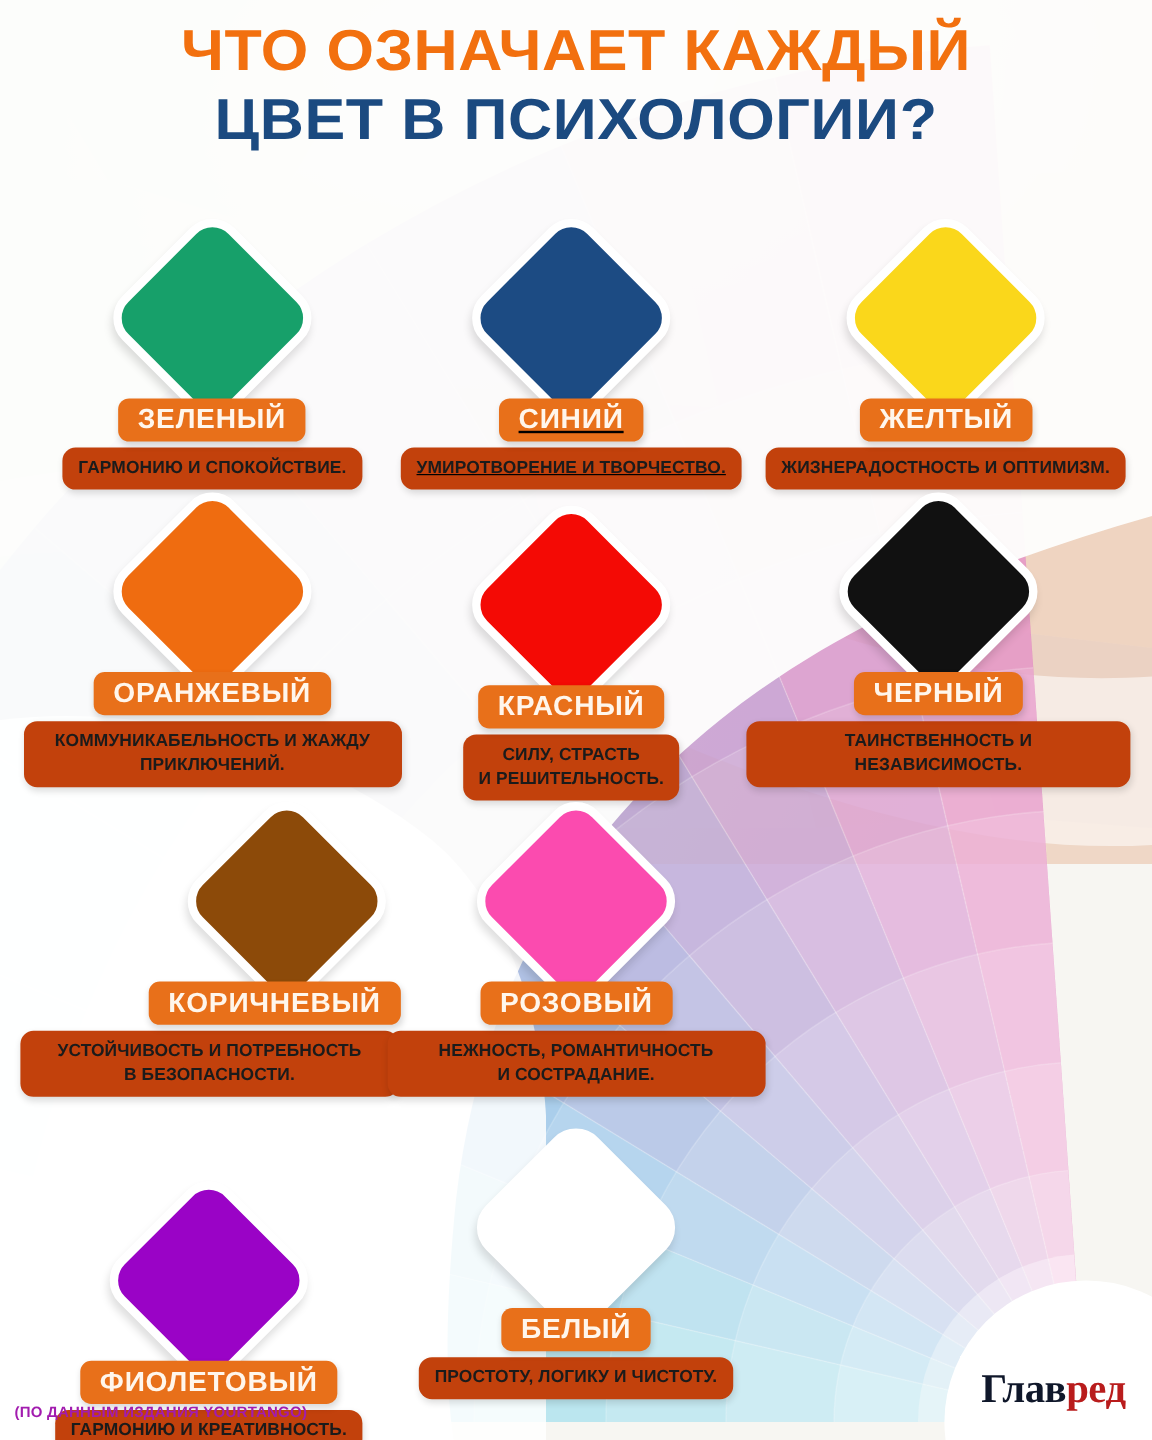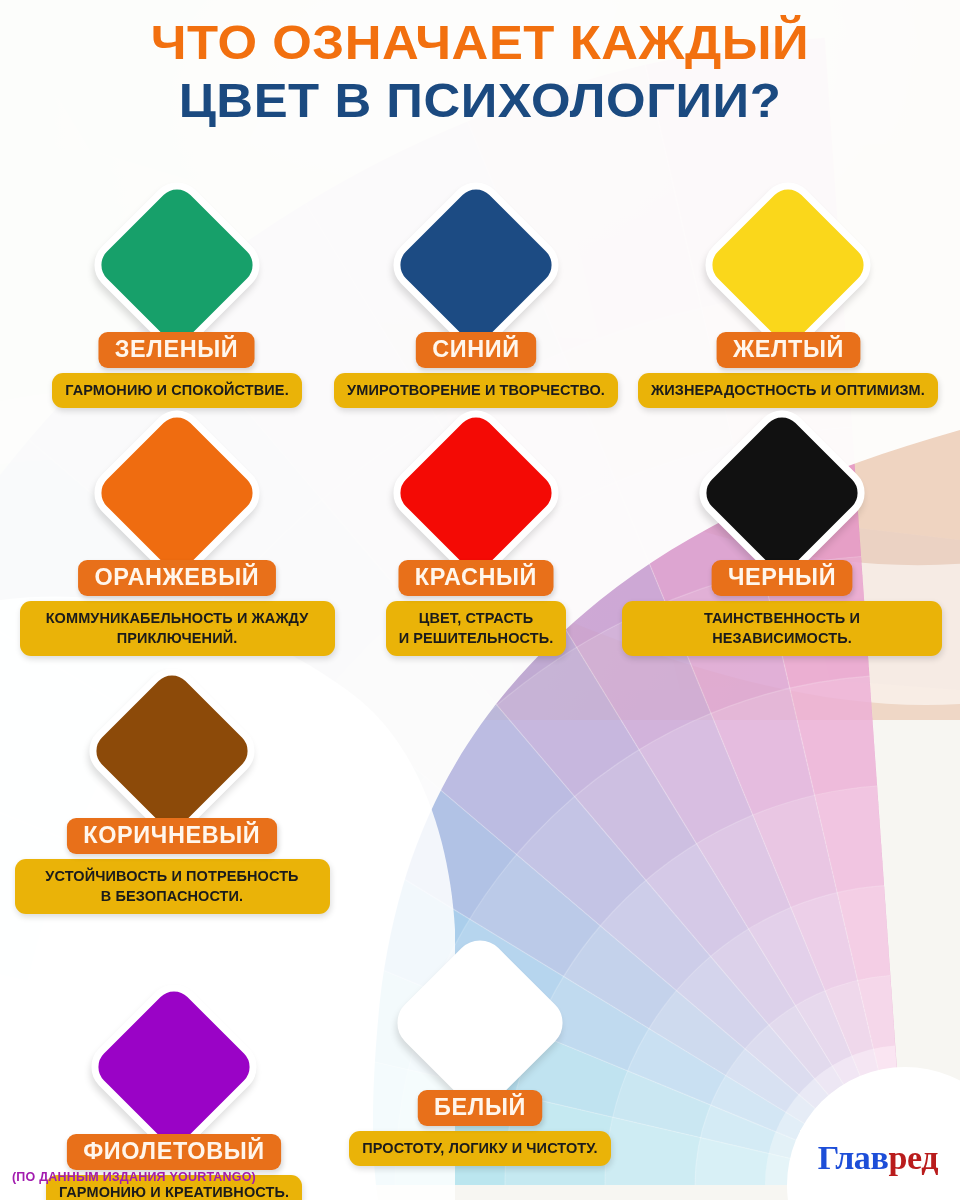--- a/index.html
+++ b/index.html
@@ -89,42 +89,42 @@
     line-height: 26px;
     letter-spacing: 0.6px;
     white-space: nowrap;
     transform: scaleX(1.02);
     box-shadow: 1px 3px 5px rgba(0,0,0,0.15);
     z-index: 3;
   }
 
   .caption {
     margin-top: 5px;
-    background: #eab308;
+    background: #c2410c;
     border-radius: 11px;
     padding: 7px 13px 8px 13px;
     color: #1b1b1b;
     font-size: 14.5px;
     line-height: 20px;
     font-weight: bold;
     text-align: center;
     letter-spacing: 0.1px;
     white-space: pre-line;
     box-shadow: 1px 3px 6px rgba(0,0,0,0.14);
     max-width: 330px;
   }
 
   
   .pos-green   { left: 17px;  top: 172px; }
-  .pos-blue    { left: 316px; top: 172px; }
+  .pos-blue    { left: 316px; top: 172px; text-decoration: underline; }
   .pos-yellow  { left: 628px; top: 172px; }
   .pos-orange  { left: 17px;  top: 400px; }
-  .pos-red     { left: 316px; top: 400px; }
+  .pos-red     { left: 316px; top: 411px; }
   .pos-black   { left: 622px; top: 400px; }
-  .pos-brown   { left: 12px;  top: 658px; }
+  .pos-brown   { left: 12px;  top: 658px; align-items: flex-end; }
   .pos-pink    { left: 320px; top: 658px; }
   .pos-purple  { left: 14px;  top: 974px; }
   .pos-white   { left: 320px; top: 930px; }
 
   
   .caption.wide { width: 315px; }
   .caption.narrow { width: auto; }
 
   
   .source-note {
@@ -143,21 +143,21 @@
     right: 22px;
     bottom: 24px;
     z-index: 20;
     font-family: "Liberation Serif", "DejaVu Serif", serif;
     font-weight: bold;
     font-size: 34px;
     line-height: 36px;
     letter-spacing: -0.4px;
     white-space: nowrap;
   }
-  .logo .glav { color: #1d4ed8; }
+  .logo .glav { color: #0f172a; }
   .logo .red  { color: #b91c1c; }
 </style>
 </head>
 <body>
 
 <div class="poster">
 
   <div class="bg">
     <svg width="960" height="1200" viewBox="0 0 960 1200" xmlns="http://www.w3.org/2000/svg">
       <defs>
@@ -313,41 +313,49 @@
       <div class="badge">ОРАНЖЕВЫЙ</div>
       <div class="caption wide">КОММУНИКАБЕЛЬНОСТЬ И ЖАЖДУ
 ПРИКЛЮЧЕНИЙ.</div>
     </div>
 
     <div class="item pos-red">
       <div class="diamond-wrap">
         <div class="diamond" style="background:#F40A05"></div>
       </div>
       <div class="badge">КРАСНЫЙ</div>
-      <div class="caption narrow">ЦВЕТ, СТРАСТЬ
+      <div class="caption narrow">СИЛУ, СТРАСТЬ
 И РЕШИТЕЛЬНОСТЬ.</div>
     </div>
 
     <div class="item pos-black">
       <div class="diamond-wrap">
         <div class="diamond" style="background:#111111"></div>
       </div>
       <div class="badge">ЧЕРНЫЙ</div>
       <div class="caption narrow">ТАИНСТВЕННОСТЬ И НЕЗАВИСИМОСТЬ.</div>
     </div>
 
     <div class="item pos-brown">
       <div class="diamond-wrap">
         <div class="diamond" style="background:#8C4A09"></div>
       </div>
       <div class="badge">КОРИЧНЕВЫЙ</div>
       <div class="caption wide">УСТОЙЧИВОСТЬ И ПОТРЕБНОСТЬ
 В БЕЗОПАСНОСТИ.</div>
     </div>
 
+    <div class="item pos-pink">
+      <div class="diamond-wrap">
+        <div class="diamond" style="background:#FB4BAF"></div>
+      </div>
+      <div class="badge">РОЗОВЫЙ</div>
+      <div class="caption wide">НЕЖНОСТЬ, РОМАНТИЧНОСТЬ
+И СОСТРАДАНИЕ.</div>
+    </div>
 
     <div class="item pos-purple">
       <div class="diamond-wrap">
         <div class="diamond" style="background:#9A03C6"></div>
       </div>
       <div class="badge">ФИОЛЕТОВЫЙ</div>
       <div class="caption narrow">ГАРМОНИЮ И КРЕАТИВНОСТЬ.</div>
     </div>
 
     <div class="item pos-white">

